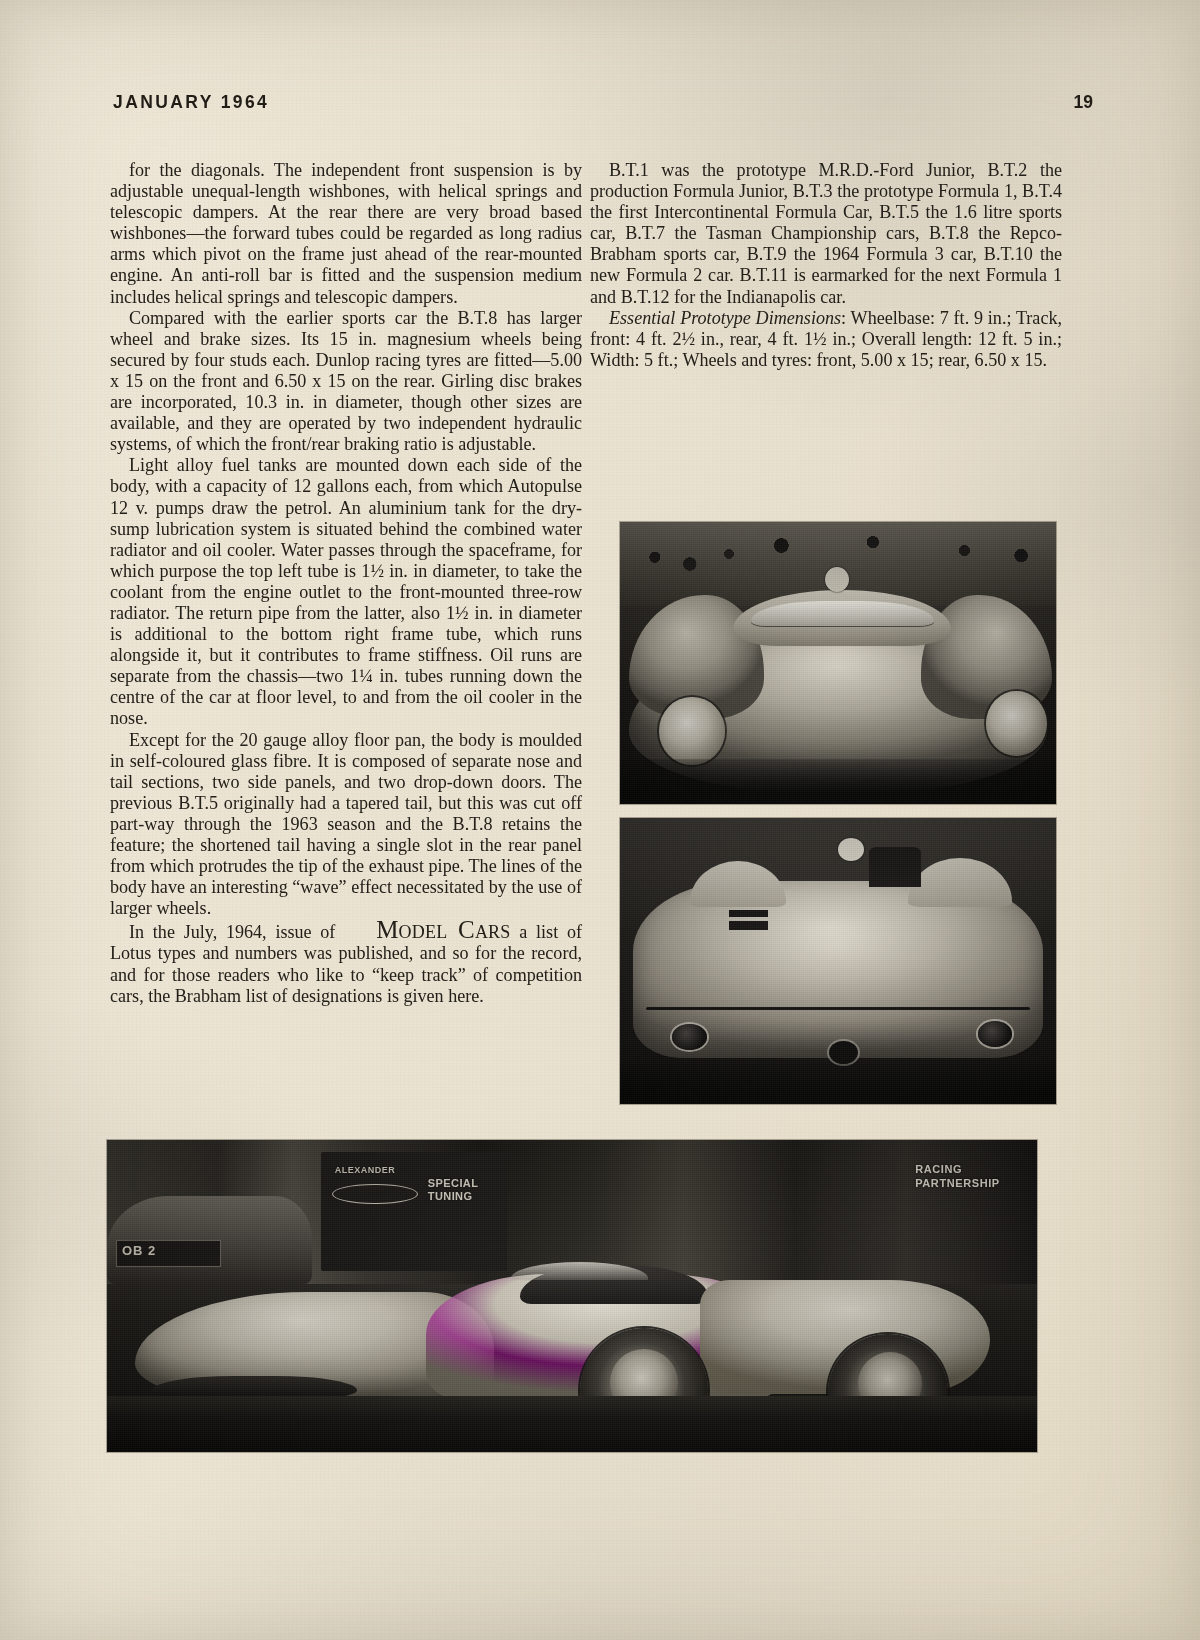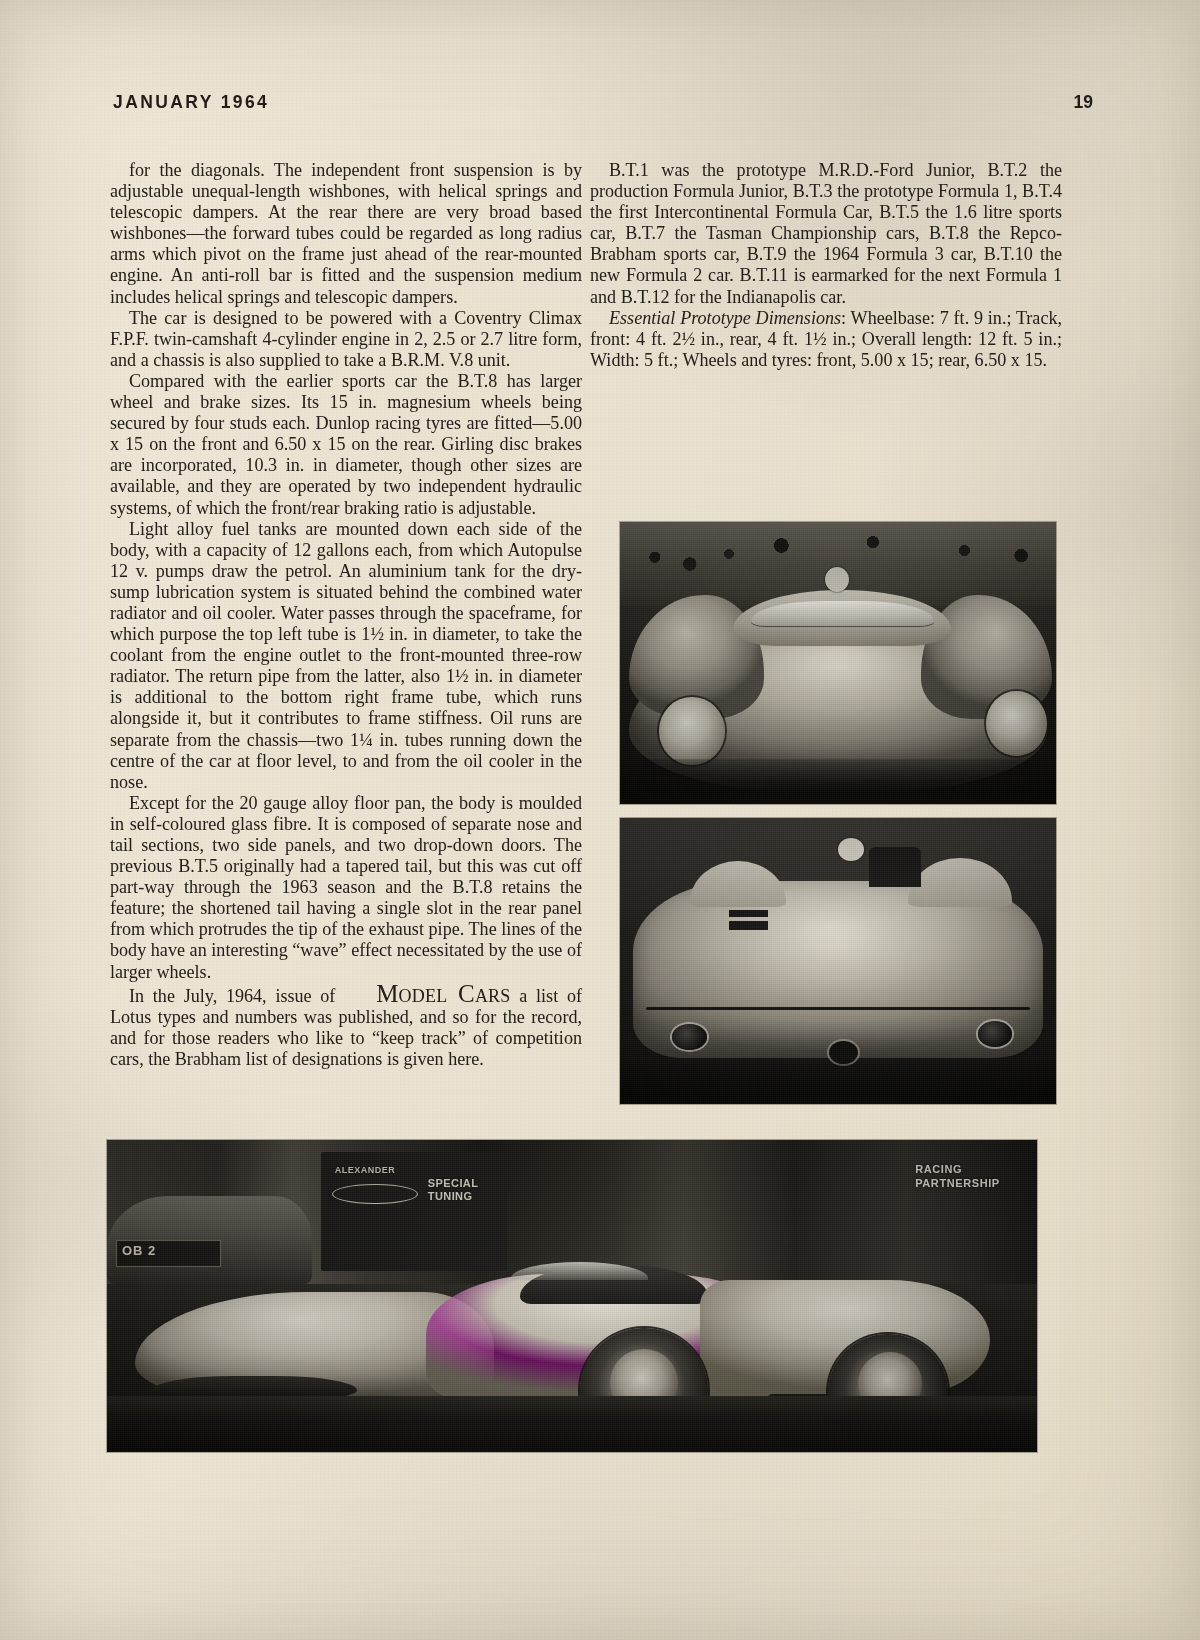--- a/index.html
+++ b/index.html
@@ -249,21 +249,20 @@
 
 <div id="page">
 
   <div class="masthead">
     <div class="mast-date">JANUARY 1964</div>
     <div class="mast-page">19</div>
   </div>
 
   <div class="col col-left">
     <p>for the diagonals.  The independent front suspension is by adjustable unequal-length wishbones, with helical springs and telescopic dampers. At the rear there are very broad based wishbones—the forward tubes could be regarded as long radius arms which pivot on the frame just ahead of the rear-mounted engine. An anti-roll bar is fitted and the suspension medium includes helical springs and telescopic dampers.</p>
-    <p>The car is designed to be powered with a Coventry Climax F.P.F. twin-camshaft 4-cylinder engine in 2, 2.5 or 2.7 litre form, and a chassis is also supplied to take a B.R.M. V.8 unit.</p>
     <p>Compared with the earlier sports car the B.T.8 has larger wheel and brake sizes.  Its 15 in. magnesium wheels being secured by four studs each.  Dunlop racing tyres are fitted—5.00 x 15 on the front and 6.50 x 15 on the rear.  Girling disc brakes are incorporated, 10.3 in. in diameter, though other sizes are available, and they are operated by two independent hydraulic systems, of which the front/rear braking ratio is adjustable.</p>
     <p>Light alloy fuel tanks are mounted down each side of the body, with a capacity of 12 gallons each, from which Autopulse 12 v. pumps draw the petrol.  An aluminium tank for the dry-sump lubrication system is situated behind the combined water radiator and oil cooler.  Water passes through the spaceframe, for which purpose the top left tube is 1½ in. in diameter, to take the coolant from the engine outlet to the front-mounted three-row radiator.  The return pipe from the latter, also 1½ in. in diameter is additional to the bottom right frame tube, which runs alongside it, but it contributes to frame stiffness.  Oil runs are separate from the chassis—two 1¼ in. tubes running down the centre of the car at floor level, to and from the oil cooler in the nose.</p>
     <p>Except for the 20 gauge alloy floor pan, the body is moulded in self-coloured glass fibre.  It is composed of separate nose and tail sections, two side panels, and two drop-down doors.  The previous B.T.5 originally had a tapered tail, but this was cut off part-way through the 1963 season and the B.T.8 retains the feature; the shortened tail having a single slot in the rear panel from which protrudes the tip of the exhaust pipe.  The lines of the body have an interesting “wave” effect necessitated by the use of larger wheels.</p>
     <p><span>In the July, 1964, issue of </span><span class="sc">Model Cars</span><span> a list of Lotus types and numbers was published, and so for the record, and for those readers who like to “keep track” of competition cars, the Brabham list of designations is given here.</span></p>
   </div>
 
   <div class="col col-right">
     <p>B.T.1 was the prototype M.R.D.-Ford Junior, B.T.2 the production Formula Junior, B.T.3 the prototype Formula 1, B.T.4 the first Intercontinental Formula Car, B.T.5 the 1.6 litre sports car, B.T.7 the Tasman Championship cars, B.T.8 the Repco-Brabham sports car, B.T.9 the 1964 Formula 3 car, B.T.10 the new Formula 2 car. B.T.11 is earmarked for the next Formula 1 and B.T.12 for the Indianapolis car.</p>
     <p><span class="ital">Essential Prototype Dimensions</span><span>:  Wheelbase: 7 ft. 9 in.; Track, front: 4 ft. 2½ in., rear, 4 ft. 1½ in.; Overall length: 12 ft. 5 in.; Width: 5 ft.; Wheels and tyres: front, 5.00 x 15; rear, 6.50 x 15.</span></p>
   </div>

